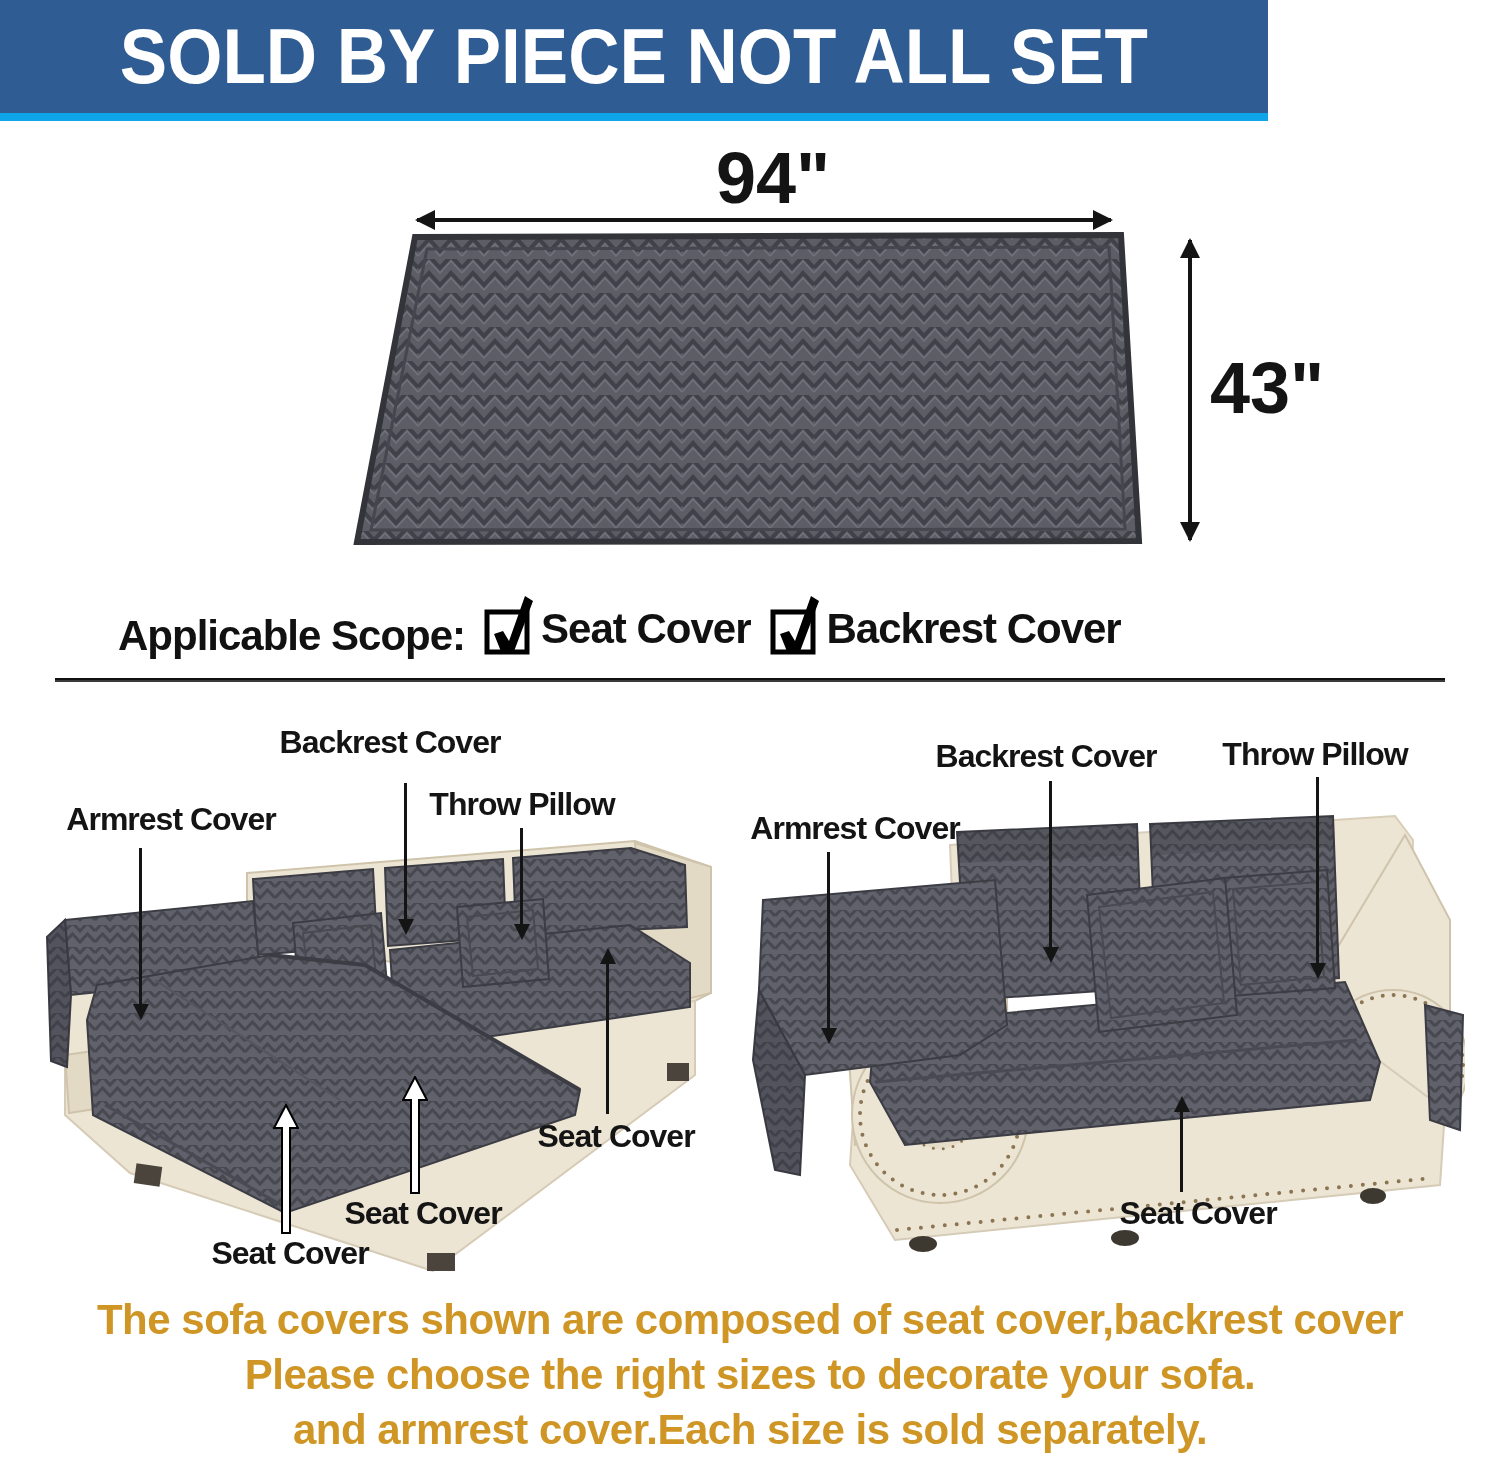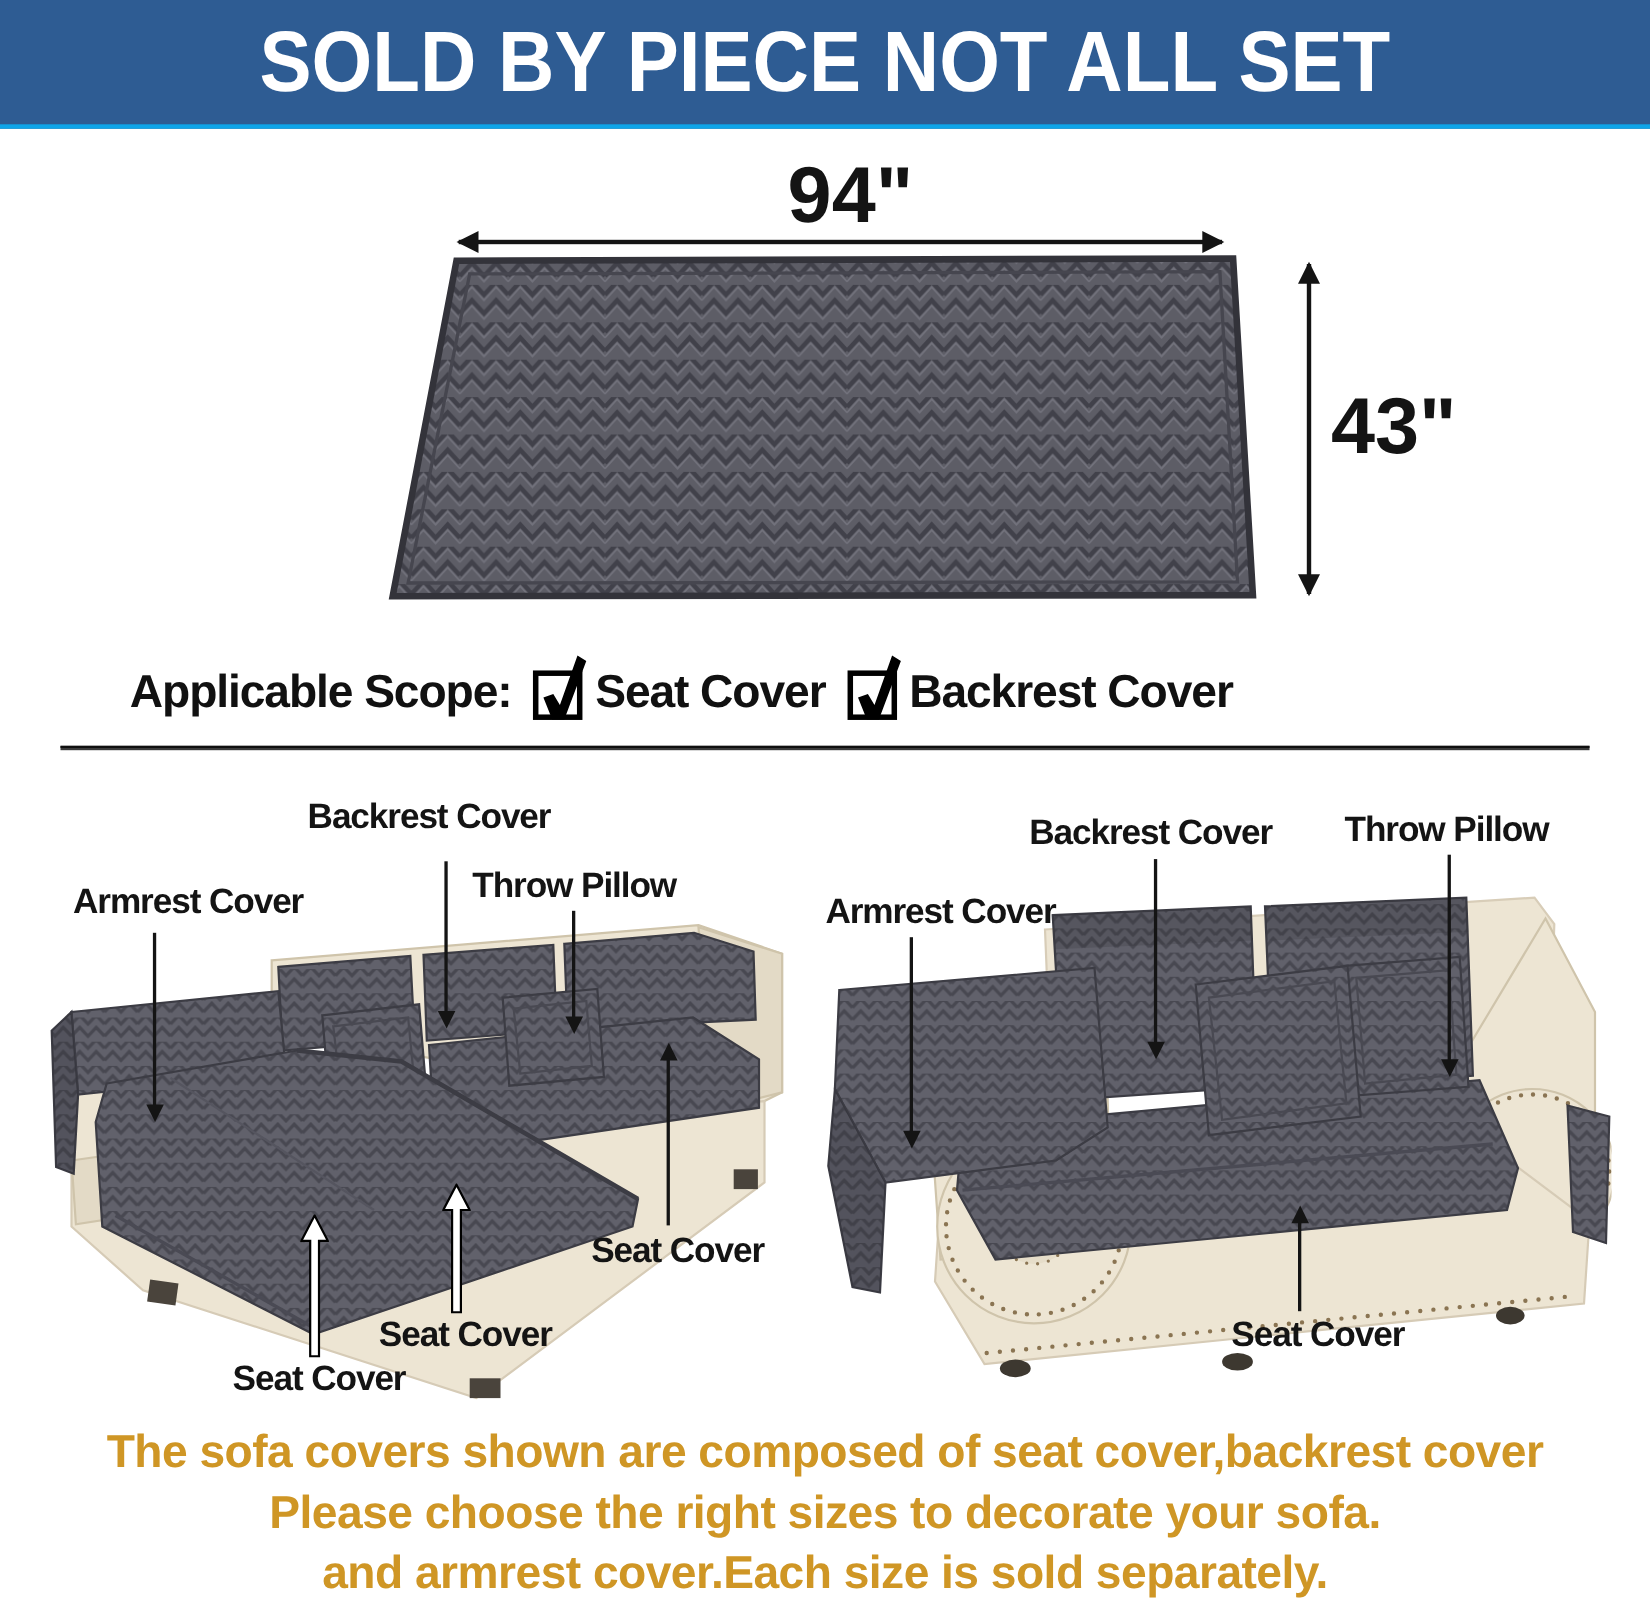--- a/index.html
+++ b/index.html
@@ -2,41 +2,41 @@
 <html><head>
 <meta charset="utf-8">
 <style>
   html,body{margin:0;padding:0;background:#fff;}
   .page{
     position:relative;width:1500px;height:1458px;background:#ffffff;overflow:hidden;
     font-family:"Liberation Sans","DejaVu Sans",sans-serif;
   }
   
   .banner{
-    position:absolute;left:0;top:0;width:1500px;height:113px;background:#2e5c93;
-    border-bottom:4px solid #0ea5e9;display:flex;align-items:center;justify-content:center;
+    position:absolute;left:0;top:0;width:1268px;height:113px;background:#2e5c93;
+    border-bottom:8px solid #0ea5e9;display:flex;align-items:center;justify-content:center;
   }
   .banner-text{
     color:#fff;font-weight:700;font-size:78px;letter-spacing:0px;white-space:nowrap;
     transform:scaleX(0.91);transform-origin:center;
   }
   
   .dim-label{position:absolute;color:#141414;font-weight:700;font-size:72px;line-height:1;white-space:nowrap;}
   
   .dim-h{position:absolute;left:417px;top:218px;width:694px;height:4px;background:#141414;}
   .dim-h .head-l,.dim-h .head-r{position:absolute;width:0;height:0;top:-8px;}
   .dim-h .head-l{left:-2px;border-top:10px solid transparent;border-bottom:10px solid transparent;border-right:20px solid #141414;}
   .dim-h .head-r{right:-2px;border-top:10px solid transparent;border-bottom:10px solid transparent;border-left:20px solid #141414;}
   
   .dim-v{position:absolute;left:1188px;top:240px;width:4px;height:300px;background:#141414;}
   .dim-v .head-u,.dim-v .head-d{position:absolute;width:0;height:0;left:-8px;}
   .dim-v .head-u{top:-2px;border-left:10px solid transparent;border-right:10px solid transparent;border-bottom:20px solid #141414;}
   .dim-v .head-d{bottom:-2px;border-left:10px solid transparent;border-right:10px solid transparent;border-top:20px solid #141414;}
   
-  .scope-row{position:absolute;left:118px;top:598px;display:flex;align-items:center;white-space:nowrap;}
+  .scope-row{position:absolute;left:118px;top:598px;display:flex;align-items:flex-end;white-space:nowrap;}
   .scope-label{font-weight:700;font-size:42px;letter-spacing:-1px;color:#111;}
   .scope-item{display:flex;align-items:center;margin-left:18px;}
   .scope-item .cb{width:52px;height:62px;margin-right:6px;position:relative;top:-4px;}
   .scope-item .opt{font-weight:700;font-size:42px;letter-spacing:-1px;color:#111;}
   
   .divider{position:absolute;left:55px;top:678px;width:1390px;height:2px;background:#3a3a3a;border-top:2px solid #101010;}
   
   .ann{position:absolute;transform:translateX(-50%);font-weight:700;font-size:32px;letter-spacing:-1px;color:#141414;white-space:nowrap;line-height:1.05;}
   
   .shaft{position:absolute;width:3px;background:#141414;}

